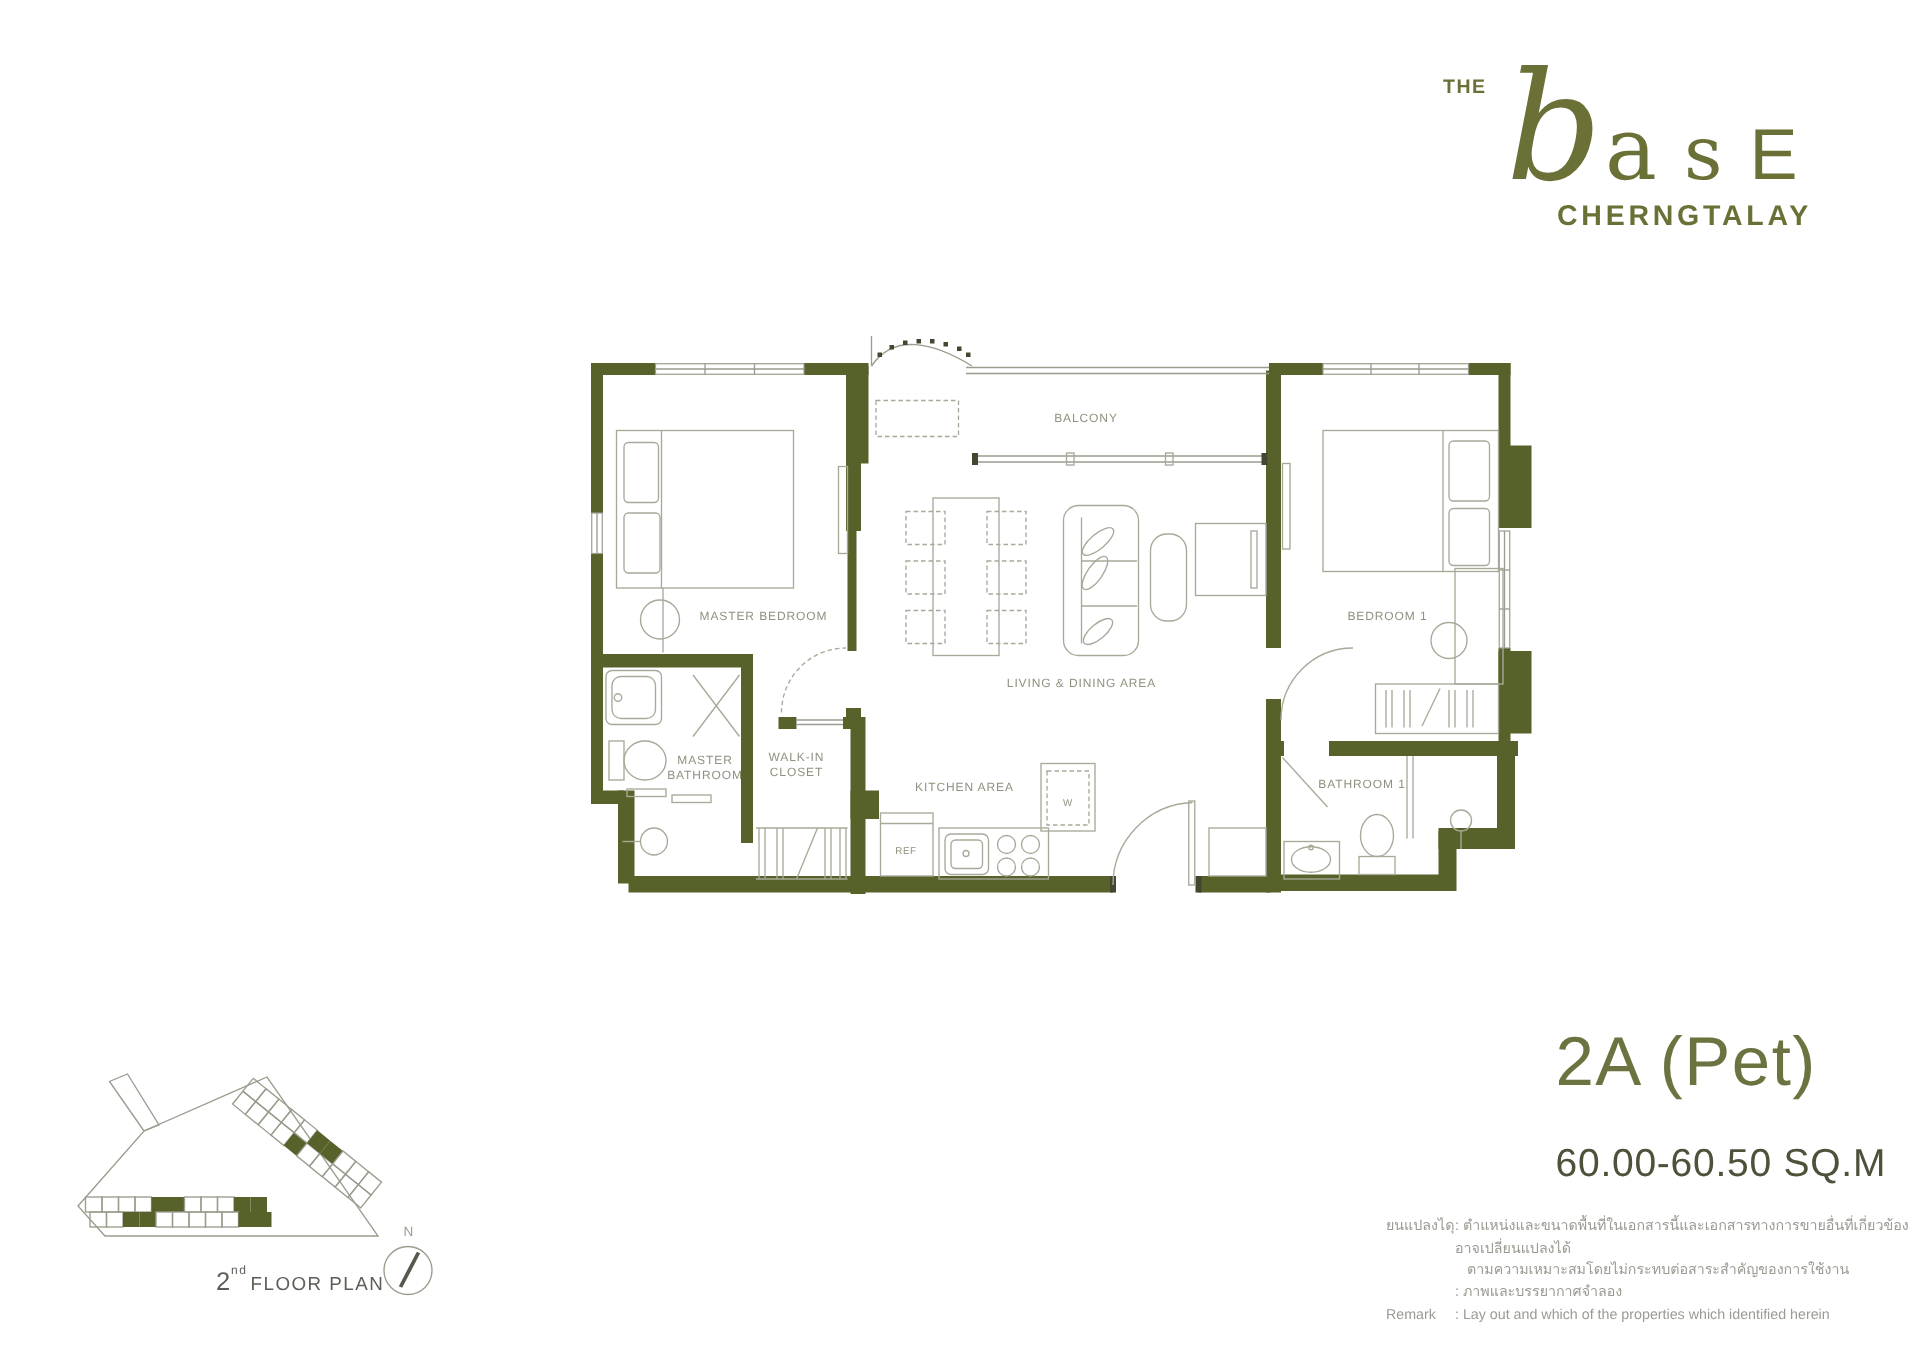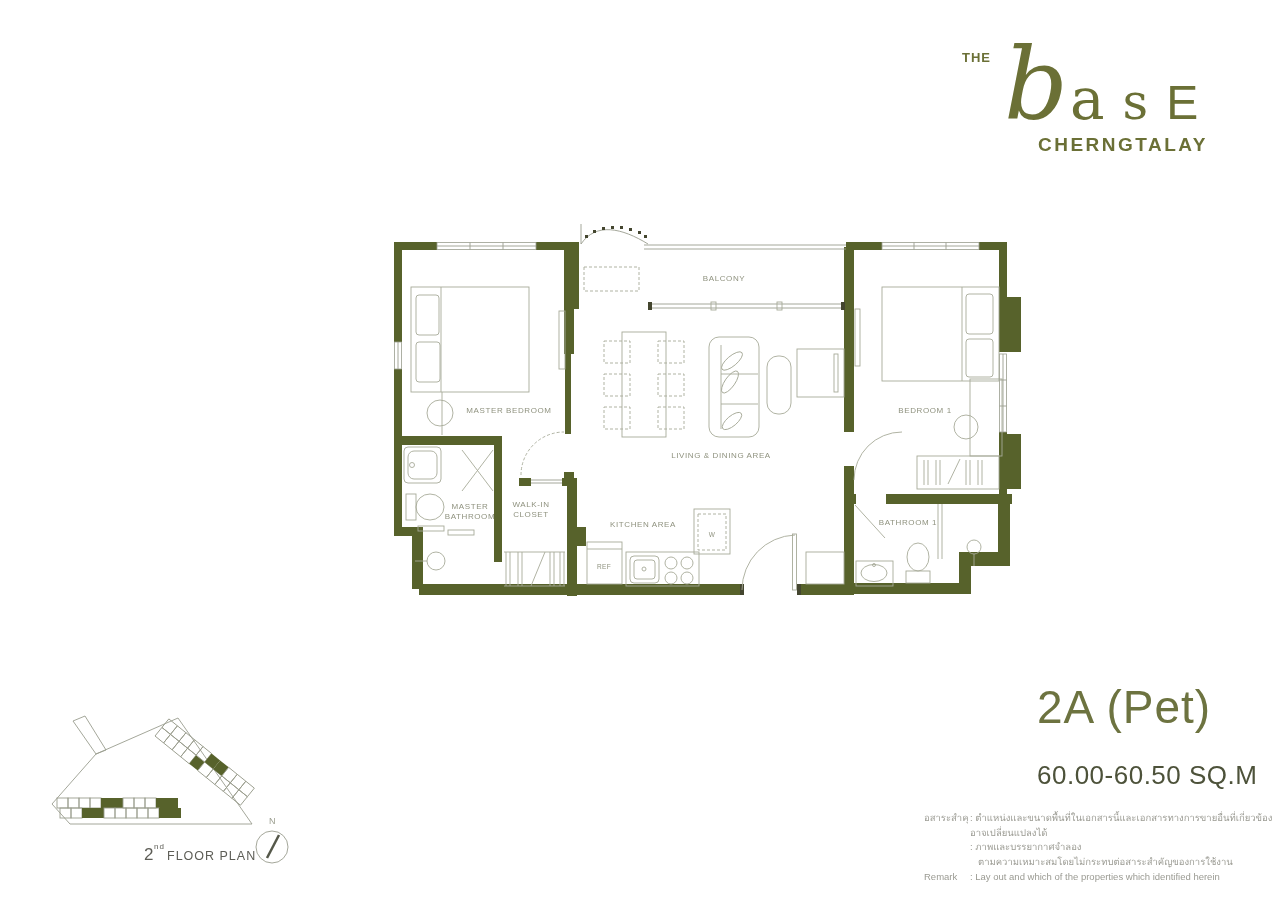--- a/index.html
+++ b/index.html
@@ -342,30 +342,30 @@
     </g>
   </svg>
 
   <div class="unit">
     <div class="unit-type">2A (Pet)</div>
     <div class="unit-area">60.00-60.50 SQ.M</div>
   </div>
 
   <div class="remarks">
     <div class="r-row">
-      <span class="r-label">อสาระสำคุ</span>
+      <span class="r-label">ยนแปลงไดุ</span>
       <span class="r-text">: ตำแหน่งและขนาดพื้นที่ในเอกสารนี้และเอกสารทางการขายอื่นที่เกี่ยวข้อง อาจเปลี่ยนแปลงได้</span>
+    </div>
+    <div class="r-row">
+      <span class="r-label"></span>
+      <span class="r-text r-ind">ตามความเหมาะสมโดยไม่กระทบต่อสาระสำคัญของการใช้งาน</span>
     </div>
     <div class="r-row">
       <span class="r-label"></span>
       <span class="r-text">: ภาพและบรรยากาศจำลอง</span>
     </div>
     <div class="r-row">
-      <span class="r-label"></span>
-      <span class="r-text r-ind">ตามความเหมาะสมโดยไม่กระทบต่อสาระสำคัญของการใช้งาน</span>
-    </div>
-    <div class="r-row">
       <span class="r-label">Remark</span>
       <span class="r-text">: Lay out and which of the properties which identified herein</span>
     </div>
   </div>
 
 </div>
 
 </body></html>

